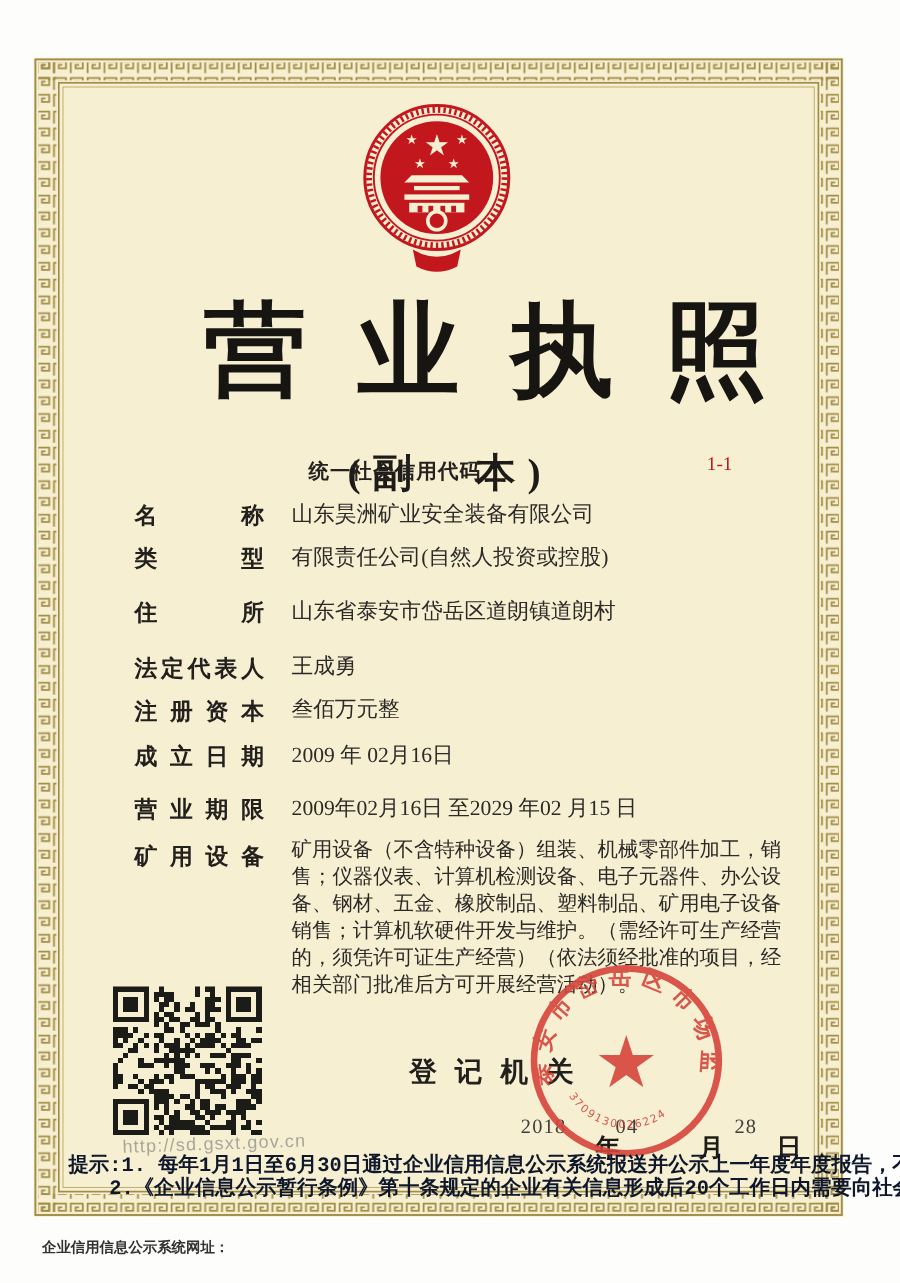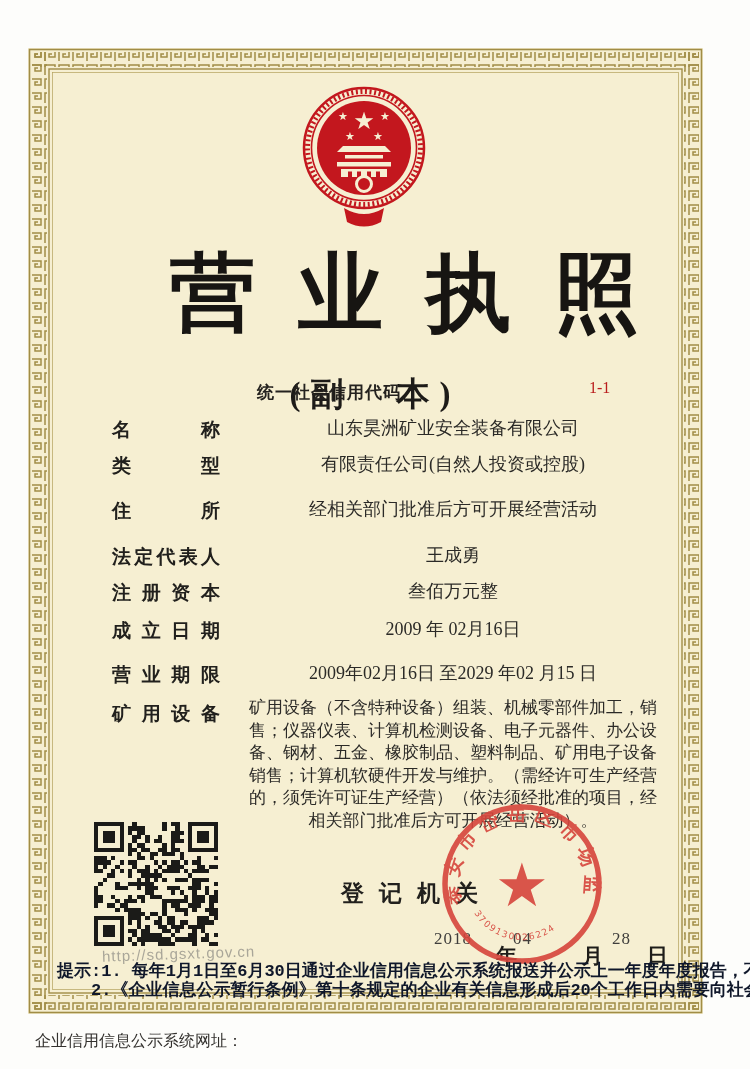--- a/index.html
+++ b/index.html
@@ -12,34 +12,34 @@
   
   .emblem{left:299px;top:84px;width:130px;height:150px;}
   
   .title{left:170px;top:247px;font-size:85px;font-weight:900;color:#171512;letter-spacing:43px;white-space:nowrap;line-height:1.1;}
   .subtitle{left:0;top:344px;width:750px;text-align:center;font-size:33px;font-weight:700;color:#1d1b18;letter-spacing:10px;margin-top:28px;}
   .credit-label{left:241px;top:381px;font-size:17px;font-weight:700;color:#24221f;letter-spacing:1px;margin-left:16px;}
   .credit-code{left:390px;top:378px;font-size:19px;color:#2b2926;letter-spacing:1px;}
   .page-no{left:589px;top:379px;font-size:16px;color:#b91c1c;text-align:right;}
   
   .row-label{position:absolute;left:112px;width:108px;font-size:19px;font-weight:700;color:#21201d;text-align:justify;text-align-last:justify;}
-  .row-value{position:absolute;left:243px;width:420px;font-size:18px;color:#2b2a27;text-align:center;}
+  .row-value{position:absolute;left:243px;width:420px;font-size:18px;color:#2b2a27;}
   .scope{line-height:22.5px;font-size:17px;}
   
   .qr{left:89px;top:822px;width:134px;height:124px;}
   
   .reg-label{left:341px;top:878px;font-size:23px;font-weight:700;color:#21201d;letter-spacing:15px;white-space:nowrap;}
   .d-num{position:absolute;font-size:17px;color:#3f3e3c;letter-spacing:1px;}
   .d-lab{position:absolute;font-size:21px;font-weight:700;color:#1d1c19;}
   .seal{left:438px;top:800px;width:168px;height:168px;opacity:.9;}
   
   .note{position:absolute;font-size:17px;font-weight:600;color:#0f172a;white-space:nowrap;font-family:Liberation Mono, monospace;}
   .watermark{left:102px;top:945px;font-size:15px;color:rgba(105,105,105,.55);transform:rotate(-2deg);font-family:"Liberation Sans",sans-serif;letter-spacing:1px;}
   
-  .footer-left{left:35px;top:1031px;font-size:16px;font-weight:400;color:#33312e;}
+  .footer-left{left:35px;top:1031px;font-size:12px;font-weight:700;color:#33312e;}
   .footer-right{right:40px;top:1028px;font-size:14px;font-weight:600;color:#33312e;}
 </style>
 </head>
 <body>
 
 <div class="page">
 
   <div class="cert">
 
     <svg class="cert-border" width="675" height="966" viewBox="0 0 675 966">
@@ -96,21 +96,21 @@
   <div>
     <span class="row-label" style="top:417px">名称</span>
     <span class="row-value" style="top:416px">山东昊洲矿业安全装备有限公司</span>
   </div>
   <div>
     <span class="row-label" style="top:453px">类型</span>
     <span class="row-value" style="top:452px">有限责任公司(自然人投资或控股)</span>
   </div>
   <div>
     <span class="row-label" style="top:498px">住所</span>
-    <span class="row-value" style="top:497px">经相关部门批准后方可开展经营活动</span>
+    <span class="row-value" style="top:497px">山东省泰安市岱岳区道朗镇道朗村</span>
   </div>
   <div>
     <span class="row-label" style="top:544px">法定代表人</span>
     <span class="row-value" style="top:543px">王成勇</span>
   </div>
   <div>
     <span class="row-label" style="top:580px">注册资本</span>
     <span class="row-value" style="top:579px">叁佰万元整</span>
   </div>
   <div>

